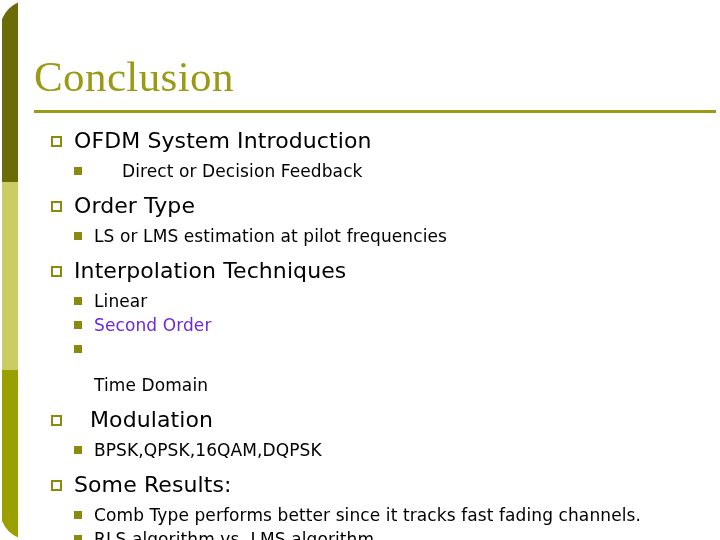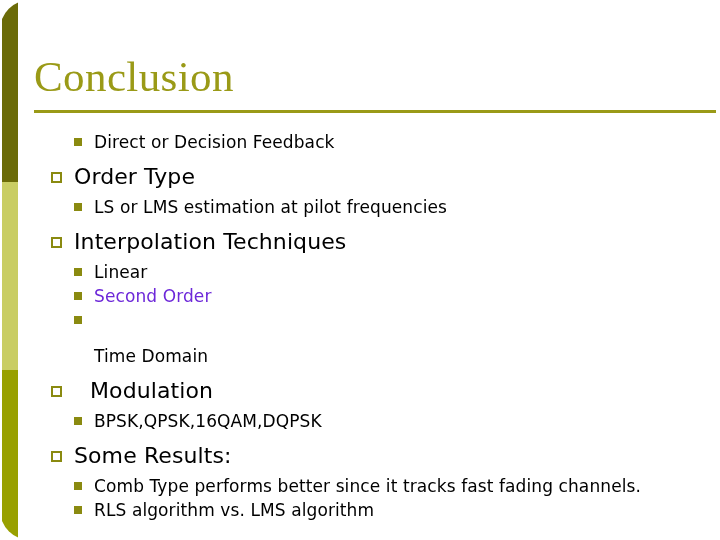--- a/index.html
+++ b/index.html
@@ -117,24 +117,28 @@
   <div class="sidebar">
     <div class="band band-top" style="background: rgb(107, 107, 8);"></div>
     <div class="band band-middle" style="background: rgb(201, 205, 99);"></div>
     <div class="band band-bottom" style="background: rgb(153, 160, 0);"></div>
   </div>
 
   <div class="title" style="color: rgb(154, 154, 23);">Conclusion</div>
   <div class="title-rule" style="background: rgb(154, 154, 23);"></div>
 
   <div class="body">
+      <div class="row lvl1">
+        <span class="marker" style="border-color: rgb(138, 138, 16);"></span>
+        <span class="txt" style="color: rgb(0, 0, 0);">OFDM System Introduction</span>
+      </div>
       <div class="gap-sm"></div>
       <div class="row lvl2">
         <span class="marker" style="background: rgb(138, 138, 16);"></span>
-        <span class="txt" style="color: rgb(0, 0, 0);">Direct or Decision Feedback</span>
+        <span class="txt" style="color: rgb(0, 0, 0); margin-left: 28px;">Direct or Decision Feedback</span>
       </div>
       <div class="gap-md"></div>
       <div class="row lvl1">
         <span class="marker" style="border-color: rgb(138, 138, 16);"></span>
         <span class="txt" style="color: rgb(0, 0, 0);">Order Type</span>
       </div>
       <div class="gap-sm"></div>
       <div class="row lvl2">
         <span class="marker" style="background: rgb(138, 138, 16);"></span>
         <span class="txt" style="color: rgb(0, 0, 0);">LS or LMS estimation at pilot frequencies</span>

